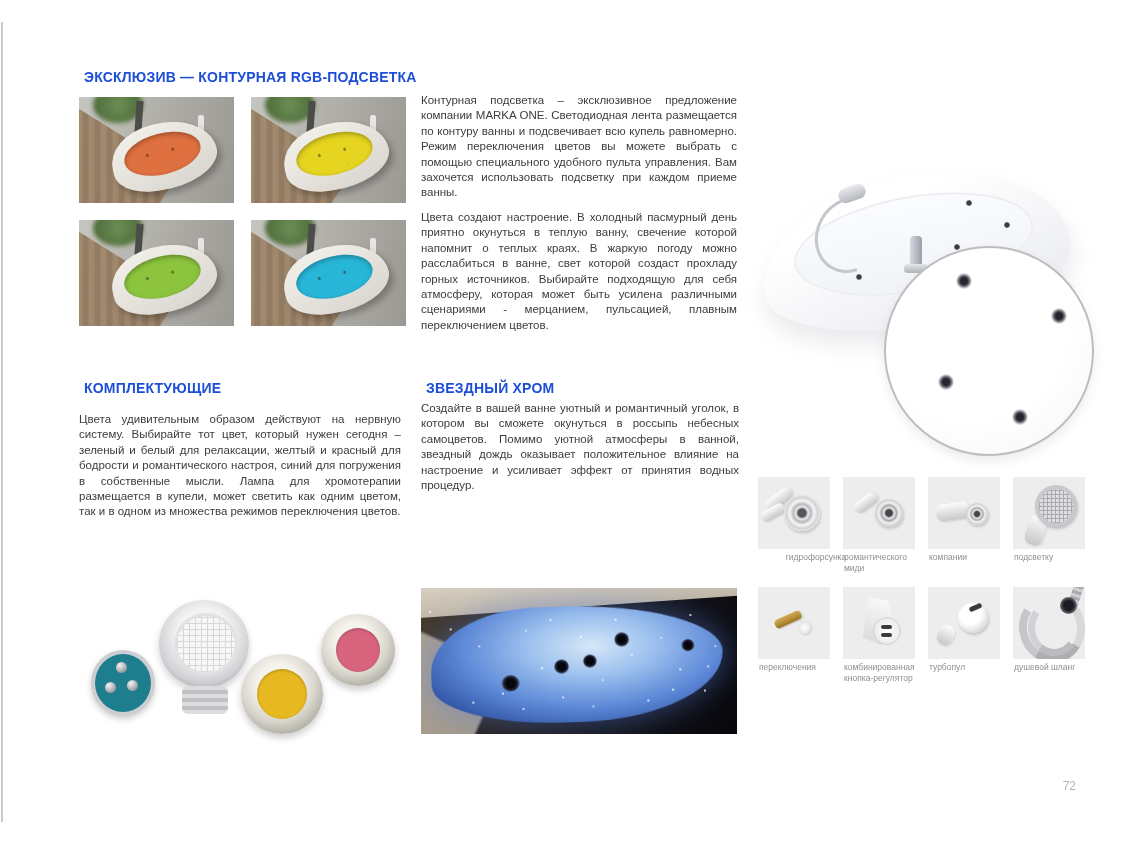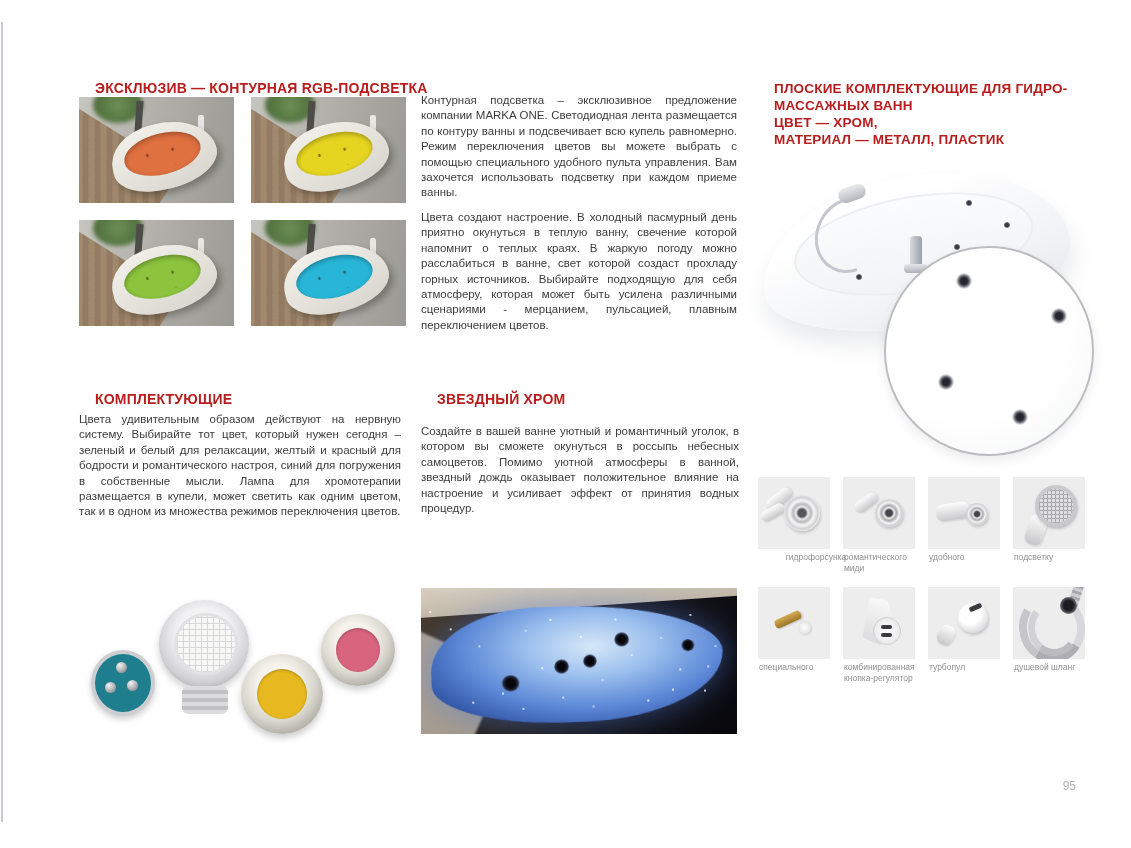--- a/index.html
+++ b/index.html
@@ -1,20 +1,20 @@
 <!DOCTYPE html>
 <html lang="ru"><head>
 <meta charset="utf-8">
 <style>
   html,body{margin:0;padding:0;background:#ffffff;}
   .page{position:relative;width:1131px;height:848px;background:#fff;overflow:hidden;
         font-family:"Liberation Sans",sans-serif;color:#3a3a3a;}
   .edge-line{position:absolute;left:1px;top:22px;width:2px;height:800px;background:#c9c9d3;}
 
-  .head{position:absolute;margin:16px;font-size:14px;font-weight:bold;color:#b91c1c;letter-spacing:.2px;}
+  .head{position:absolute;margin:5px;font-size:14px;font-weight:bold;color:#1d4ed8;letter-spacing:.2px;}
   .head-multi{white-space:pre-line;line-height:17px;font-size:13.5px;}
   .body-txt{position:absolute;font-size:11.5px;line-height:15.4px;text-align:justify;color:#3c3c3c;margin:0;}
   .page-num{position:absolute;left:1040px;top:779px;width:36px;text-align:right;font-size:12px;color:#b2b2ba;}
 
   
   .tub-cell{position:absolute;width:155px;height:106px;overflow:hidden;
             background:linear-gradient(100deg,#c6c6c0 0%,#b2b0aa 45%,#9b9993 100%);}
   .scene-plant{position:absolute;left:14px;top:-10px;width:50px;height:36px;border-radius:50%;
                background:radial-gradient(circle at 50% 50%,#6d8f55,#4f6e3c 75%);filter:blur(2px);}
   .scene-wood{position:absolute;left:-34px;bottom:-26px;width:118px;height:96px;transform:rotate(32deg);
@@ -164,24 +164,20 @@
     <div class="tub-shell">
       <div class="tub-water" style="background: rgb(40, 182, 216);">
         <div class="water-dots"></div>
       </div>
     </div>
   </div>
 
   <p class="body-txt" style="left:421px;top:93px;width:316px;">Контурная подсветка – эксклюзивное предложение компании MARKA ONE. Светодиодная лента размещается по контуру ванны и подсвечивает всю купель равномерно. Режим переключения цветов вы можете выбрать с помощью специального удобного пульта управления. Вам захочется использовать подсветку при каждом приеме ванны.</p>
   <p class="body-txt" style="left:421px;top:210px;width:316px;">Цвета создают настроение. В холодный пасмурный день приятно окунуться в теплую ванну, свечение которой напомнит о теплых краях. В жаркую погоду можно расслабиться в ванне, свет которой создаст прохладу горных источников. Выбирайте подходящую для себя атмосферу, которая может быть усилена различными сценариями - мерцанием, пульсацией, плавным переключением цветов.</p>
 
-  <h2 class="head head-multi" style="left:758px;top:64px;width:332px;">ПЛОСКИЕ КОМПЛЕКТУЮЩИЕ ДЛЯ ГИДРО-
-МАССАЖНЫХ ВАНН
-ЦВЕТ — ХРОМ,
-МАТЕРИАЛ — МЕТАЛЛ, ПЛАСТИК</h2>
 
   <div class="big-tub">
     <div class="bt-body">
       <div class="bt-inner"></div>
     </div>
     <div class="bt-hose"></div>
     <div class="bt-shower"></div>
     <div class="bt-faucet"></div>
     <div class="bt-spout"></div>
     <div class="bt-dot" style="left:208px;top:48px;"></div>
@@ -209,21 +205,21 @@
     <div class="pc pipe" style="left:8px;top:26px;width:34px;height:17px;transform:rotate(-8deg);"></div>
     <div class="pc ring-md" style="right:12px;top:26px;width:22px;height:22px;"></div>
   </div>
   <div class="comp-cell" style="left:1013px;top:477px;">
     <div class="pc pipe" style="left:14px;bottom:4px;width:18px;height:30px;transform:rotate(18deg);"></div>
     <div class="pc mesh-face" style="right:8px;top:8px;width:34px;height:34px;"></div>
   </div>
 
   <div class="comp-label" style="left:776px;top:552px;text-align:center;">гидрофорсунка</div>
   <div class="comp-label" style="left:844px;top:552px;width:62px;">романтического миди</div>
-  <div class="comp-label" style="left:929px;top:552px;">удобного</div>
+  <div class="comp-label" style="left:929px;top:552px;">компании</div>
   <div class="comp-label" style="left:1014px;top:552px;">подсветку</div>
 
   <div class="comp-cell" style="left:758px;top:587px;">
     <div class="pc gold-rod" style="left:16px;top:28px;width:28px;height:9px;transform:rotate(-24deg);"></div>
     <div class="pc" style="left:40px;top:34px;width:13px;height:13px;border-radius:50%;background:radial-gradient(#ffffff,#d7d7d9);box-shadow:1px 1px 2px rgba(0,0,0,.15);"></div>
   </div>
   <div class="comp-cell" style="left:843px;top:587px;">
     <div class="pc cone" style="left:12px;top:10px;width:42px;height:48px;"></div>
     <div class="pc" style="left:30px;top:30px;width:26px;height:26px;border-radius:50%;background:radial-gradient(#ffffff,#e2e2e4);border:1px solid #cfcfd1;"></div>
     <div class="pc slot" style="left:38px;top:38px;"></div>
@@ -234,21 +230,21 @@
     <div class="pc" style="right:12px;top:16px;width:30px;height:30px;border-radius:50%;background:radial-gradient(circle at 40% 35%,#ffffff 40%,#d9d9db 76%,#b2b2b6);box-shadow:1px 2px 3px rgba(0,0,0,.18);"></div>
     <div class="pc" style="right:18px;top:18px;width:13px;height:5px;border-radius:2px;background:#3a3a40;transform:rotate(-24deg);"></div>
   </div>
   <div class="comp-cell" style="left:1013px;top:587px;">
     <div class="pc coil" style="left:6px;top:6px;width:50px;height:54px;border-width:8px;border-left-color:#c6c6ca;border-bottom-color:#aeaeb2;border-right-color:#d8d8da;transform:rotate(-12deg);"></div>
     <div class="pc coil" style="left:15px;top:13px;width:38px;height:42px;border-width:7px;border-left-color:#d2d2d6;border-bottom-color:#bcbcc0;transform:rotate(-6deg);"></div>
     <div class="pc" style="right:4px;top:-6px;width:10px;height:28px;background:repeating-linear-gradient(0deg,#cdcdd1 0 3px,#a9a9ad 3px 6px);transform:rotate(18deg);"></div>
     <div class="pc" style="right:8px;top:10px;width:17px;height:17px;border-radius:50%;background:radial-gradient(#1c1c22 40%,#55555c 62%,#9a9aa0 78%);"></div>
   </div>
 
-  <div class="comp-label" style="left:759px;top:662px;">специального</div>
+  <div class="comp-label" style="left:759px;top:662px;">переключения</div>
   <div class="comp-label" style="left:844px;top:662px;width:70px;">комбинированная кнопка-регулятор</div>
   <div class="comp-label" style="left:929px;top:662px;">турбопул</div>
   <div class="comp-label" style="left:1014px;top:662px;">душевой шланг</div>
 
   <h2 class="head" style="left:79px;top:375px;">КОМПЛЕКТУЮЩИЕ</h2>
   <p class="body-txt" style="left:79px;top:412px;width:322px;">Цвета удивительным образом действуют на нервную систему. Выбирайте тот цвет, который нужен сегодня – зеленый и белый для релаксации, желтый и красный для бодрости и романтического настроя, синий для погружения в собственные мысли. Лампа для хромотерапии размещается в купели, может светить как одним цветом, так и в одном из множества режимов переключения цветов.</p>
 
   <div class="lamps">
     <div class="lamp-button" style="background: rgb(31, 126, 141);">
       <div class="btn-dot" style="left:21px;top:8px;"></div>
@@ -261,29 +257,29 @@
     <div class="grid-base"></div>
     <div class="lamp-ring" style="left:158px;top:58px;width:82px;height:80px;">
       <div class="lamp-face dots-yellow" style="left: 16px; top: 15px; width: 50px; height: 50px; background: rgb(231, 184, 32);"></div>
     </div>
     <div class="lamp-ring" style="left:238px;top:18px;width:74px;height:72px;">
       <div class="lamp-face dots-pink" style="left: 15px; top: 14px; width: 44px; height: 44px; background: rgb(216, 100, 126);"></div>
     </div>
   </div>
 
   <h2 class="head" style="left:421px;top:375px;">ЗВЕЗДНЫЙ ХРОМ</h2>
-  <p class="body-txt" style="left:421px;top:424px;width:318px;">Создайте в вашей ванне уютный и романтичный уголок, в котором вы сможете окунуться в россыпь небесных самоцветов. Помимо уютной атмосферы в ванной, звездный дождь оказывает положительное влияние на настроение и усиливает эффект от принятия водных процедур.</p>
+  <p class="body-txt" style="left:421px;top:401px;width:318px;">Создайте в вашей ванне уютный и романтичный уголок, в котором вы сможете окунуться в россыпь небесных самоцветов. Помимо уютной атмосферы в ванной, звездный дождь оказывает положительное влияние на настроение и усиливает эффект от принятия водных процедур.</p>
 
   <div class="starry">
     <div class="star-rim-top"></div>
     <div class="star-rim-left"></div>
     <div class="star-pool">
       <div class="star-dots"></div>
       <div class="star-jet" style="left:24%;top:58%;width:18px;height:16px;"></div>
       <div class="star-jet" style="left:42%;top:46%;width:15px;height:14px;"></div>
       <div class="star-jet" style="left:52%;top:42%;width:14px;height:13px;"></div>
       <div class="star-jet" style="left:63%;top:24%;width:15px;height:14px;"></div>
       <div class="star-jet" style="left:86%;top:32%;width:13px;height:12px;"></div>
     </div>
   </div>
 
-  <div class="page-num">95</div>
+  <div class="page-num">72</div>
 </div>
 
 </body></html>

